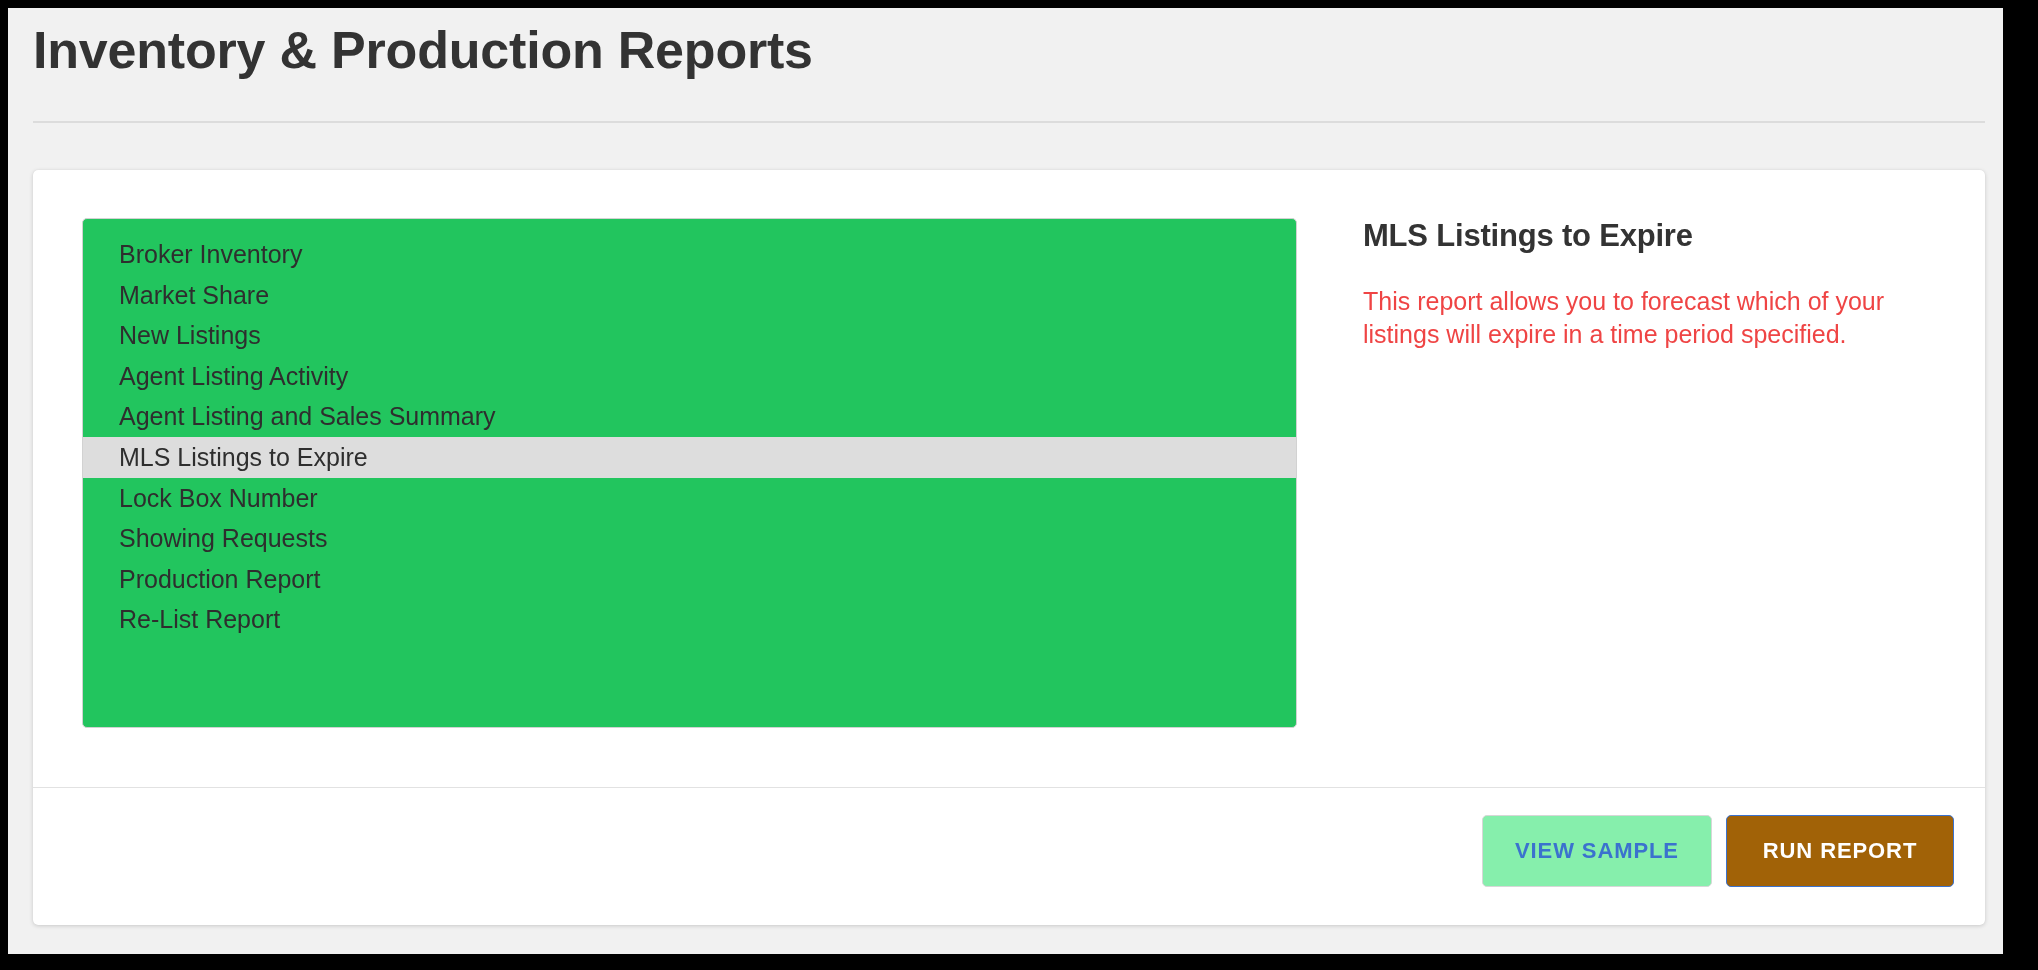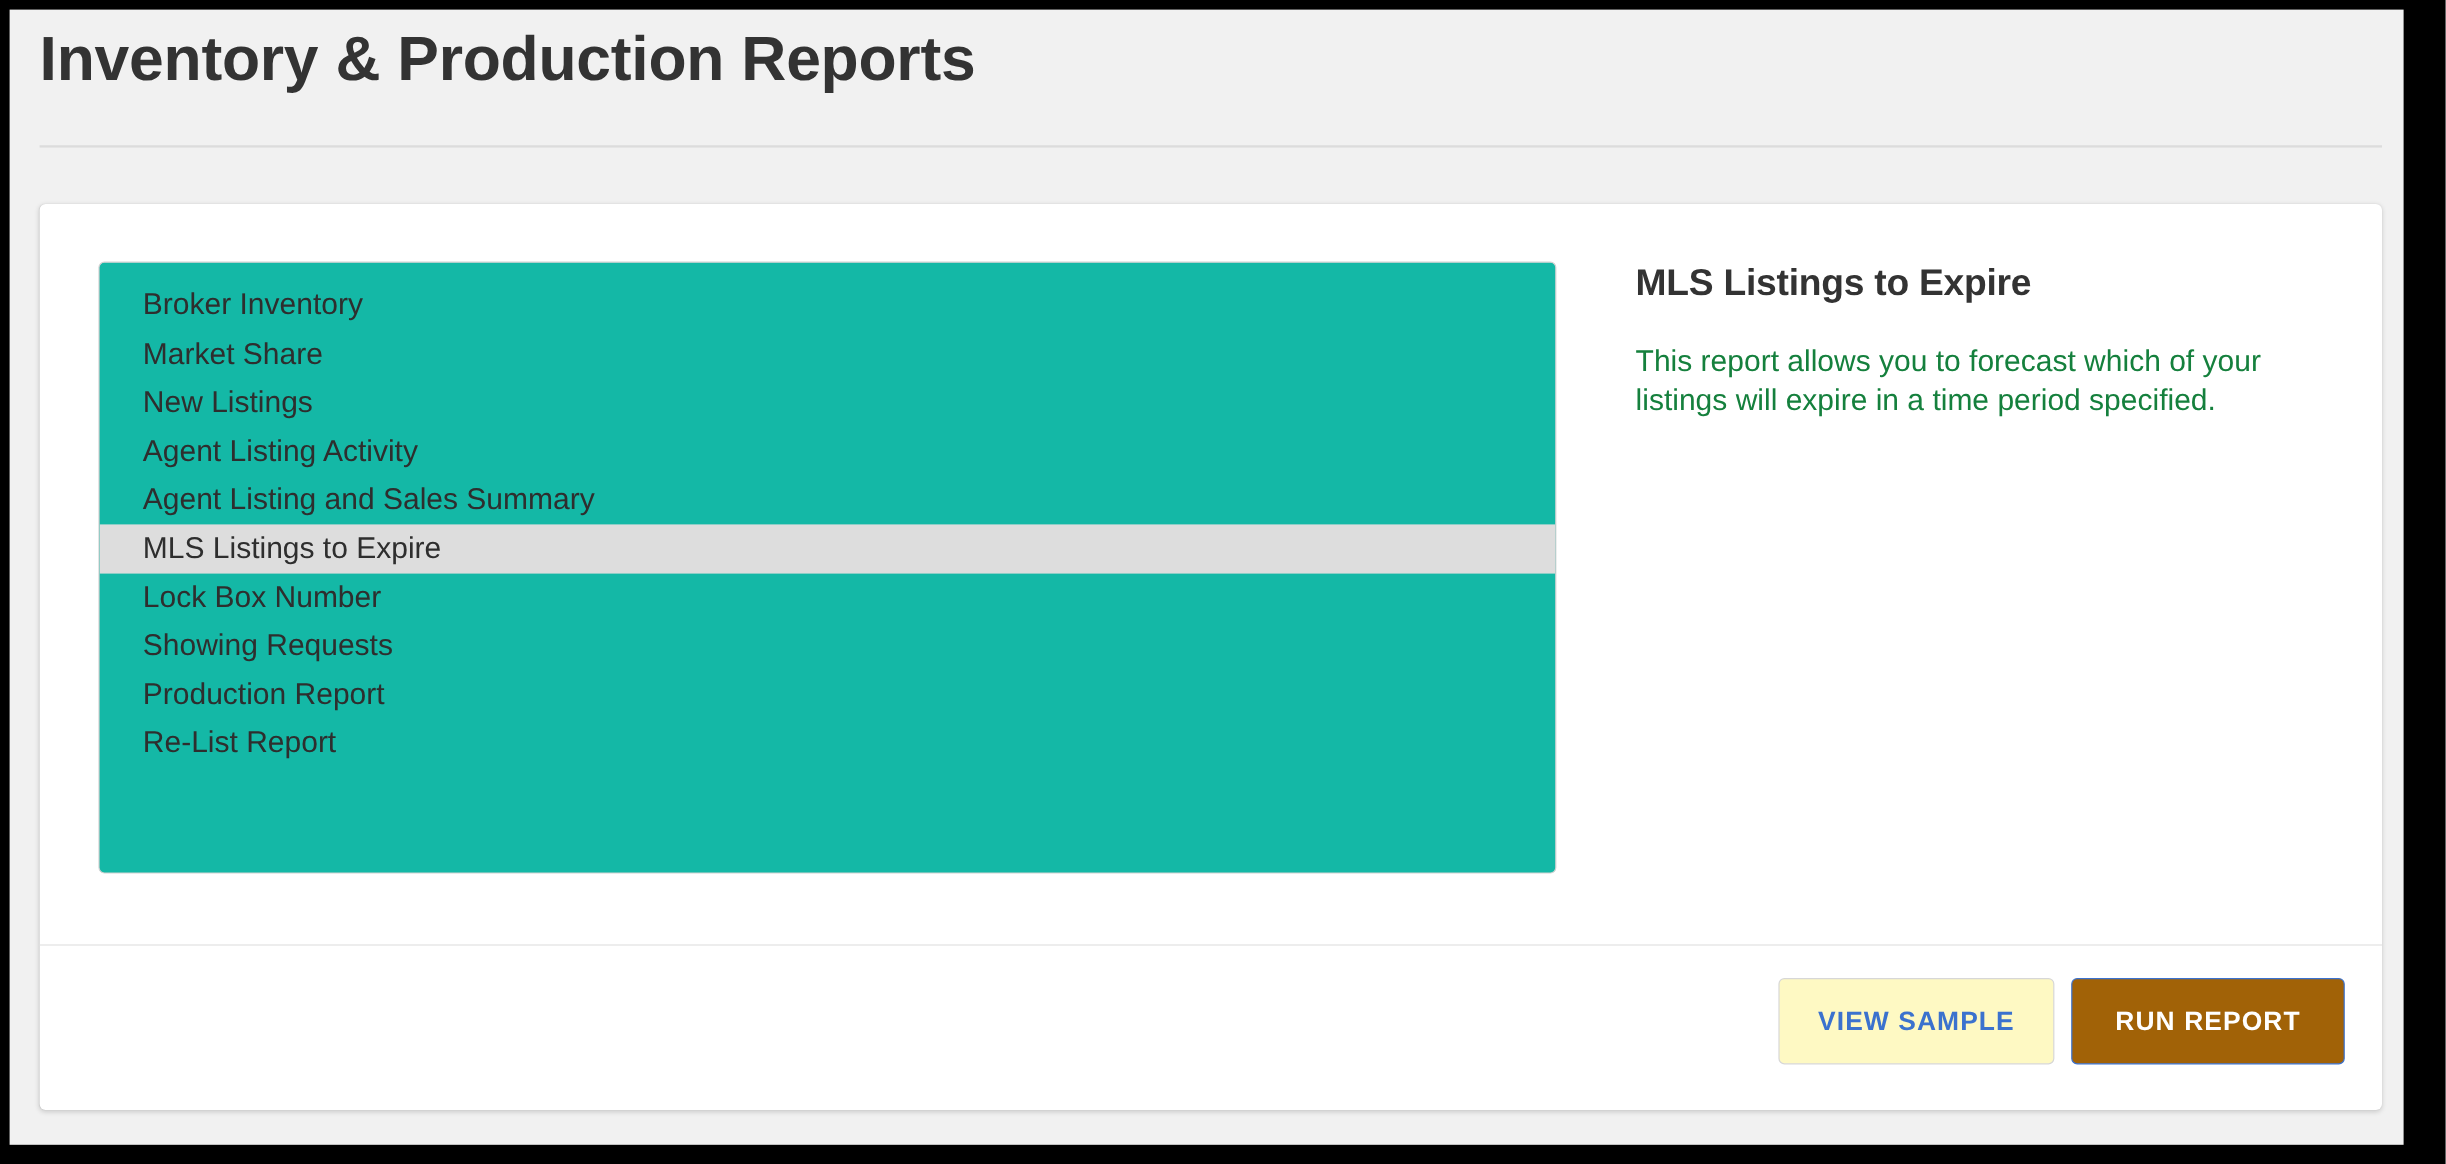--- a/index.html
+++ b/index.html
@@ -76,21 +76,21 @@
 
   
   #report-list-box {
     position: absolute;
     left: 49px;
     top: 48px;
     width: 1215px;
     height: 510px;
     border: 1px solid #d2d2d2;
     border-radius: 5px;
-    background: #14b8a6;
+    background: #22c55e;
     box-sizing: border-box;
     overflow: hidden;
   }
   .report-item {
     position: relative;
     height: 40.6px;
     line-height: 40.6px;
     padding-left: 36px;
     padding-right: 36px;
     font-size: 25px;
@@ -118,21 +118,21 @@
     font-weight: bold;
     color: #333333;
     letter-spacing: -0.2px;
     margin: 0 0 0 0;
     white-space: nowrap;
   }
   #detail-description {
     margin-top: 31px;
     font-size: 25px;
     line-height: 33px;
-    color: #15803d;
+    color: #ef4444;
     width: 555px;
   }
 
   
   #card-divider {
     position: absolute;
     left: 0;
     top: 617px;
     width: 100%;
     height: 1px;
@@ -162,21 +162,21 @@
     height: 72px;
     display: flex;
     align-items: center;
     justify-content: center;
     cursor: pointer;
     box-sizing: border-box;
     white-space: nowrap;
   }
   .btn-secondary {
     width: 230px;
-    background: #fef9c3;
+    background: #86efac;
     border: 1px solid #d7d7d7;
     color: #3b72ce;
   }
   .btn-primary {
     width: 228px;
     background: #a16207;
     border: 1px solid #3b72ce;
     color: #ffffff;
   }
 </style>

